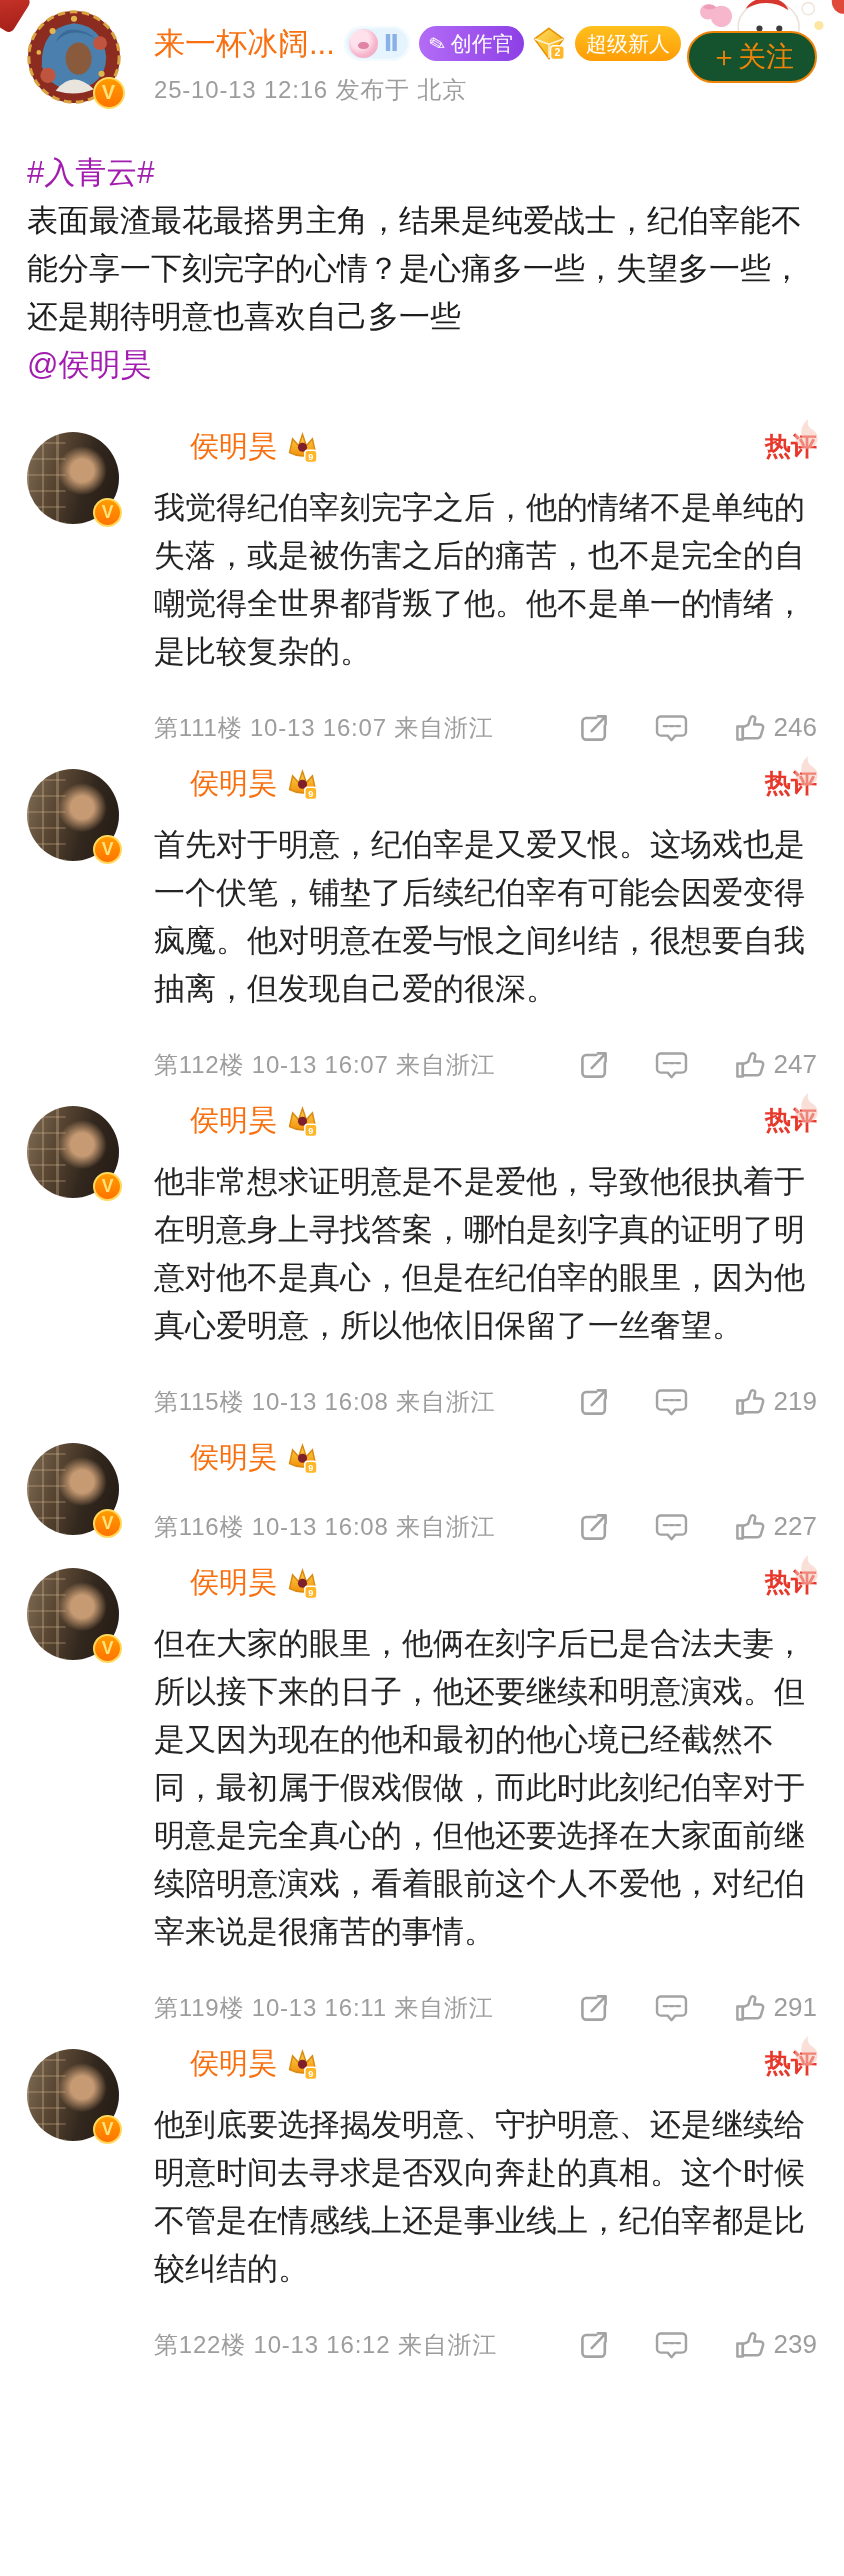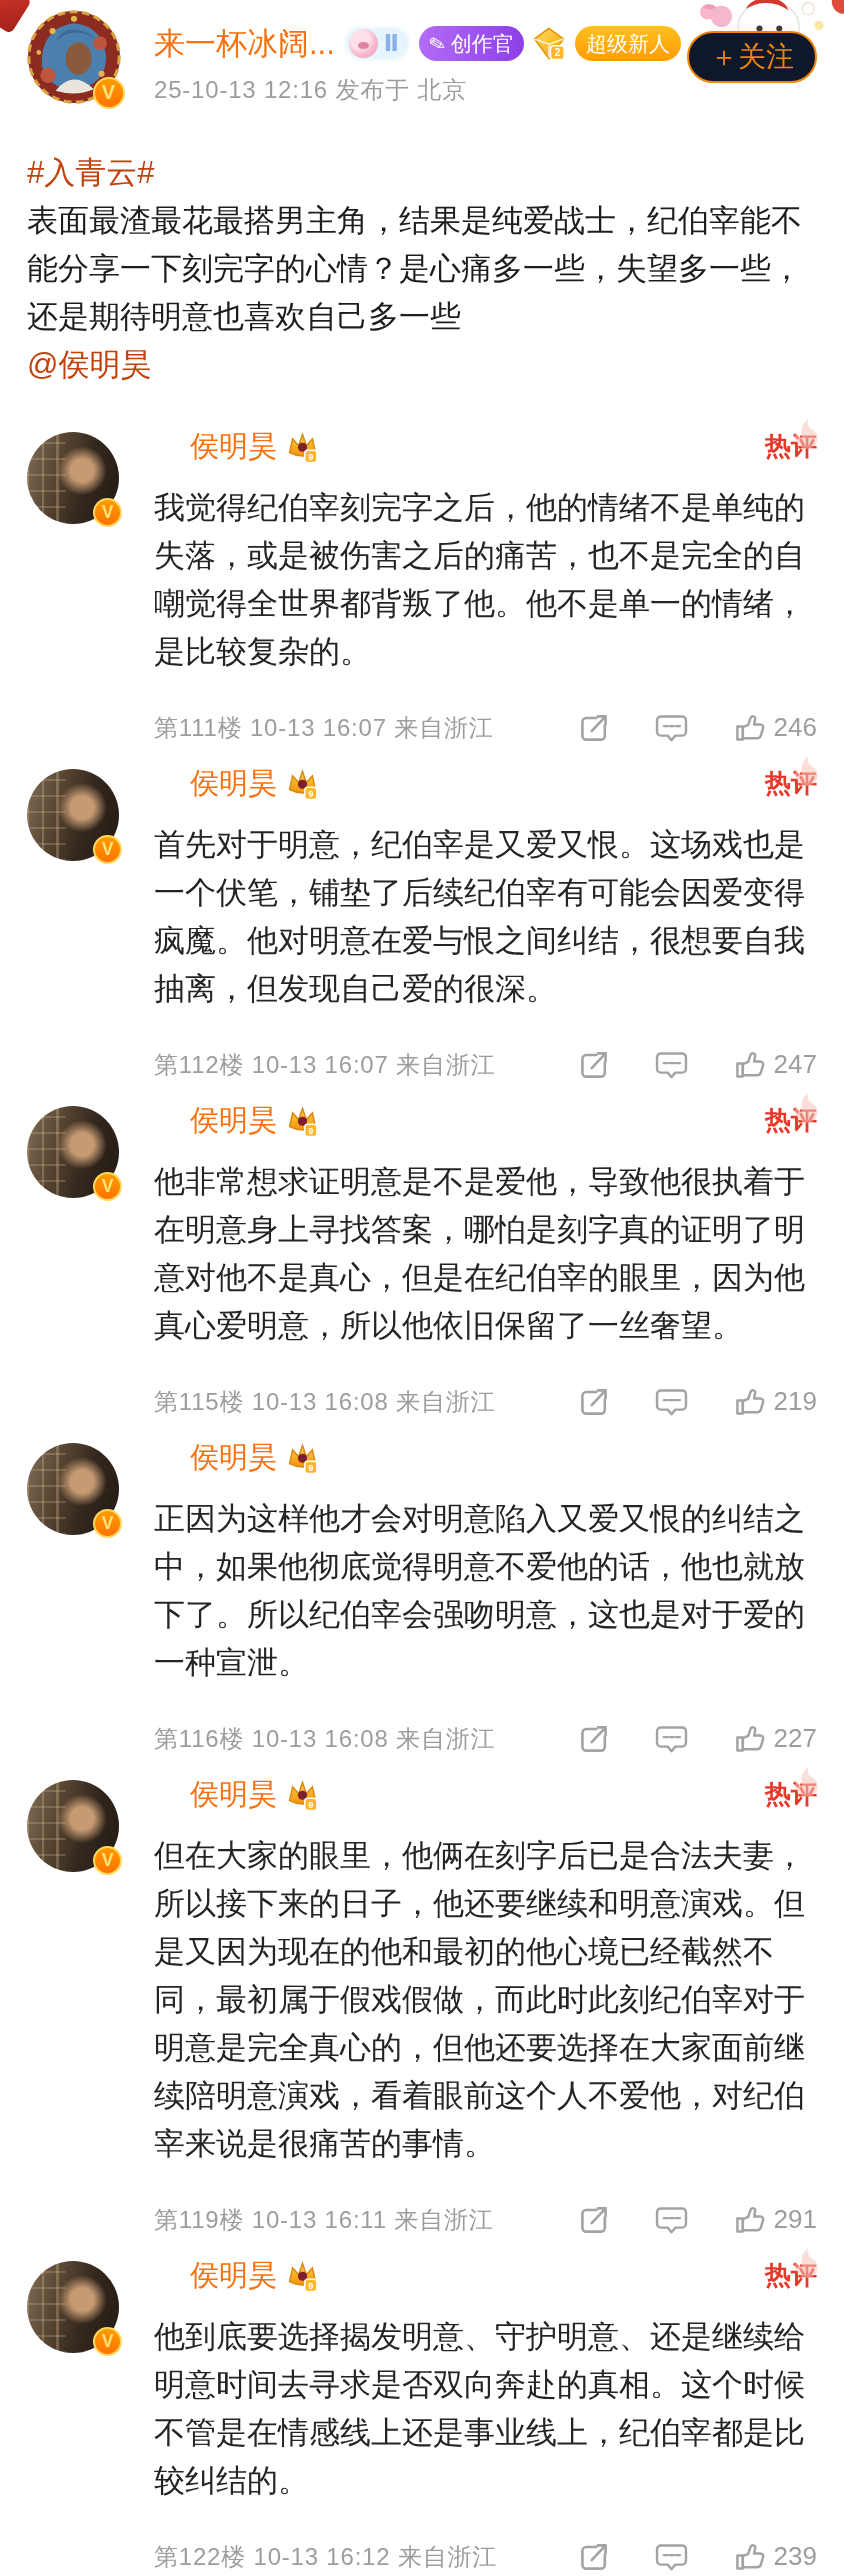--- a/index.html
+++ b/index.html
@@ -34,27 +34,27 @@
   .pig-face::after { content:""; position:absolute; left:9.2px; top:12.3px; width:10.7px; height:7.7px;
     border-radius:50%; background:#e083a4; }
   .badge-creator { background:linear-gradient(90deg,#b36cf6,#8d3fe6); color:#fff; }
   .badge-creator .pen { margin-right:4.6px; font-size:20px; transform:rotate(-15deg); display:inline-block; }
   .badge-diamond { padding:0; margin-left:7.7px; background:none; }
   .badge-newbie { background:linear-gradient(180deg,#ffc01e,#ff9c06); color:#fff; }
 
   .meta-row { color:#9d9d9d; font-size:24px; margin-top:7.7px; letter-spacing:0.8px; }
 
   .follow-btn { position:absolute; right:27px; top:31px; width:130px; height:52px;
-    border:2.3px solid #f08408; border-radius:28px; background:#0f172a; color:#f08408;
+    border:2.3px solid #f08408; border-radius:28px; background:#14532d; color:#f08408;
     font-size:28px; font-family:inherit; display:flex; align-items:center; justify-content:center; z-index:2; cursor:pointer; }
   .sticker { position:absolute; right:14px; top:-4.6px; z-index:1; }
 
   
   .post-body { padding:0 27px; margin-top:34px; font-size:31px; line-height:48px; color:#1d1d1d; }
-  .hashtag { color:#c2410c; text-decoration:none; cursor:pointer; }
+  .hashtag { color:#a21caf; text-decoration:none; cursor:pointer; }
 
   
   .comments { padding:0 27px; margin-top:40px; }
   .comment { display:flex; margin-bottom:23px; }
   .comment:last-child { margin-bottom:0; }
   .c-avatar { position:relative; flex:0 0 92px; width:92px; height:92px; border-radius:50%; margin-top:3.1px;
     background-image:
       repeating-linear-gradient(90deg, rgba(219,190,152,.30) 0 2.3px, transparent 2.3px 14.6px),
       repeating-linear-gradient(0deg, rgba(219,190,152,.25) 0 2.3px, transparent 2.3px 16px),
       radial-gradient(circle at 60% 42%, #c69a72 0 15%, rgba(0,0,0,0) 32%),
@@ -321,21 +321,20 @@
           <span class="crown">
               <svg width="35" height="35" viewBox="0 0 46 46">
                 <path d="M6 31 L10 13 L18 22 L23 7 L28 22 L36 13 L40 31 q-17 9 -34 0z" fill="url(#gold)" stroke="#d98a12" stroke-width="2"></path>
                 <circle cx="23" cy="24" r="6" fill="#7e1f2d"></circle>
                 <rect x="26" y="28" width="16" height="16" rx="4" fill="#ffb627" stroke="#fff" stroke-width="2"></rect>
                 <text x="34" y="41" text-anchor="middle" font-size="12" font-weight="bold" fill="#fff">9</text>
               </svg>
             </span>
 
         </div>
-        <p class="c-text">正因为这样他才会对明意陷入又爱又恨的纠结之中，如果他彻底觉得明意不爱他的话，他也就放下了。所以纪伯宰会强吻明意，这也是对于爱的一种宣泄。</p>
         <div class="c-foot">
           <span class="c-meta">第116楼 10-13 16:08 来自浙江</span>
           <span class="c-actions">
             <span class="act">
                 <svg width="34" height="34" viewBox="0 0 44 44">
                   <path d="M25 9 H12 a5 5 0 0 0 -5 5 v18 a5 5 0 0 0 5 5 h19 a5 5 0 0 0 5 -5 V19" fill="none" stroke="#a3a3a3" stroke-width="3.4" stroke-linecap="round"></path>
                   <path d="M19 26 L37 7 M27 7 h10 v10" fill="none" stroke="#a3a3a3" stroke-width="3.4" stroke-linecap="round" stroke-linejoin="round"></path>
                 </svg>
               </span>
             <span class="act">

